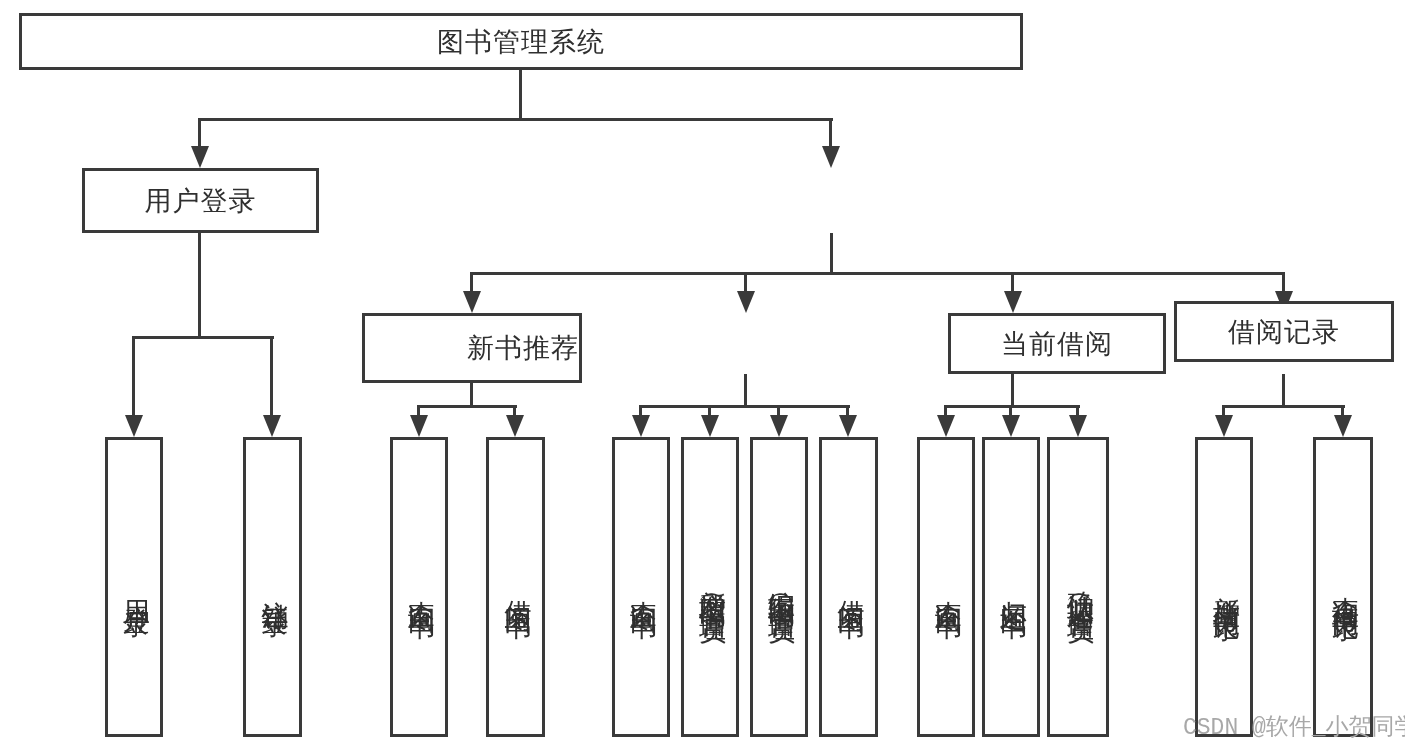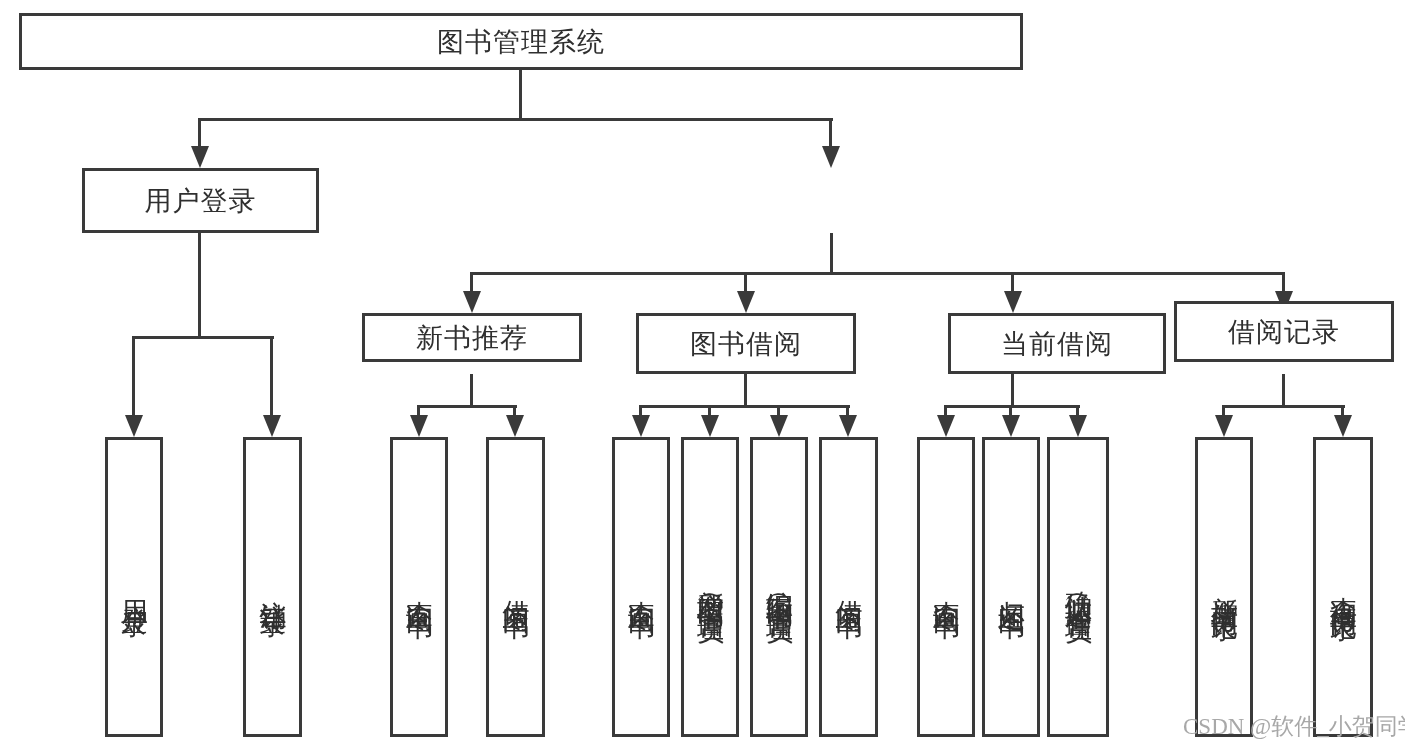--- a/index.html
+++ b/index.html
@@ -1,21 +1,21 @@
 <!DOCTYPE html>
 <html><head>
 <meta charset="utf-8">
 <style>
   html, body { margin: 0; padding: 0; background: #ffffff; }
   .stage {
     position: relative;
     width: 1405px;
     height: 747px;
     background: #ffffff;
-    font-family: Liberation Serif, serif;
+    font-family: Liberation Mono, monospace;
     overflow: hidden;
   }
   .box {
     position: absolute;
     box-sizing: border-box;
     border: 3px solid #3a3a3a;
     background: #ffffff;
     display: flex;
     align-items: center;
     justify-content: center;
@@ -105,25 +105,22 @@
   <div class="arrow" style="left:1334px;top:405px;height:32px;"></div>
 
   <div class="box hnode" style="left:19px;top:13px;width:1004px;height:57px;">
     <span>图书管理系统</span>
   </div>
 
   <div class="box hnode" style="left:82px;top:168px;width:237px;height:65px;">
     <span>用户登录</span>
   </div>
 
-  <div class="box hnode" style="left:362px;top:313px;width:220px;height:49px;">
+  <div class="box hnode" style="left:362px;top:313px;width:220px;height:70px;justify-content:flex-end;">
     <span>新书推荐</span>
-  </div>
-  <div class="box hnode" style="left:636px;top:313px;width:220px;height:61px;">
-    <span>图书借阅</span>
   </div>
   <div class="box hnode" style="left:904px;top:313px;width:218px;height:61px;margin-left:44px;">
     <span>当前借阅</span>
   </div>
   <div class="box hnode" style="left:1174px;top:301px;width:220px;height:61px;">
     <span>借阅记录</span>
   </div>
 
   <div class="box leaf" style="left:105px;top:437px;width:58px;height:300px;">
     <span class="vtext">用户登录</span>

